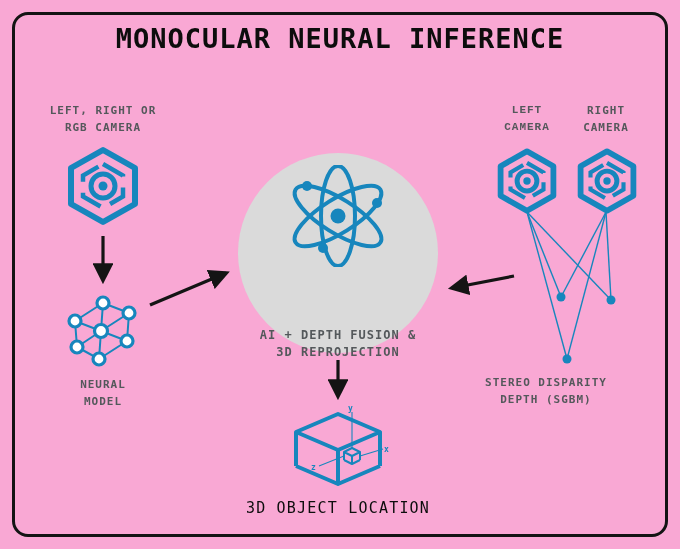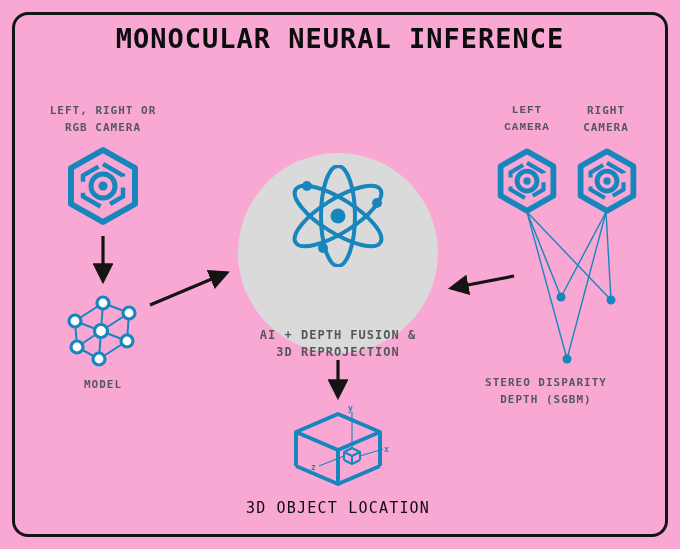--- a/index.html
+++ b/index.html
@@ -74,20 +74,21 @@
         <circle cx="10" cy="27" r="6"></circle>
       <circle cx="64" cy="19" r="6"></circle>
         <circle cx="36" cy="37" r="6.5"></circle>
       <circle cx="12" cy="53" r="6"></circle>
         <circle cx="62" cy="47" r="6"></circle>
       <circle cx="34" cy="65" r="6"></circle>
     </g>
   </svg>
 
   <div class="lbl" style="left:33px;top:376px;width:140px;">
+    <span>NEURAL</span>
     <span>MODEL</span>
   </div>
 
   <div class="fusion-circle"></div>
   <svg class="icon" style="left:278px;top:165px;" width="120" height="102" viewBox="0 0 120 102">
     <g fill="none" stroke="#1786bd" stroke-width="4">
       <ellipse cx="60" cy="51" rx="50" ry="17" transform="rotate(-32 60 51)"></ellipse>
       <ellipse cx="60" cy="51" rx="50" ry="17" transform="rotate(32 60 51)"></ellipse>
       <ellipse cx="60" cy="51" rx="50" ry="17" transform="rotate(90 60 51)"></ellipse>
     </g>

